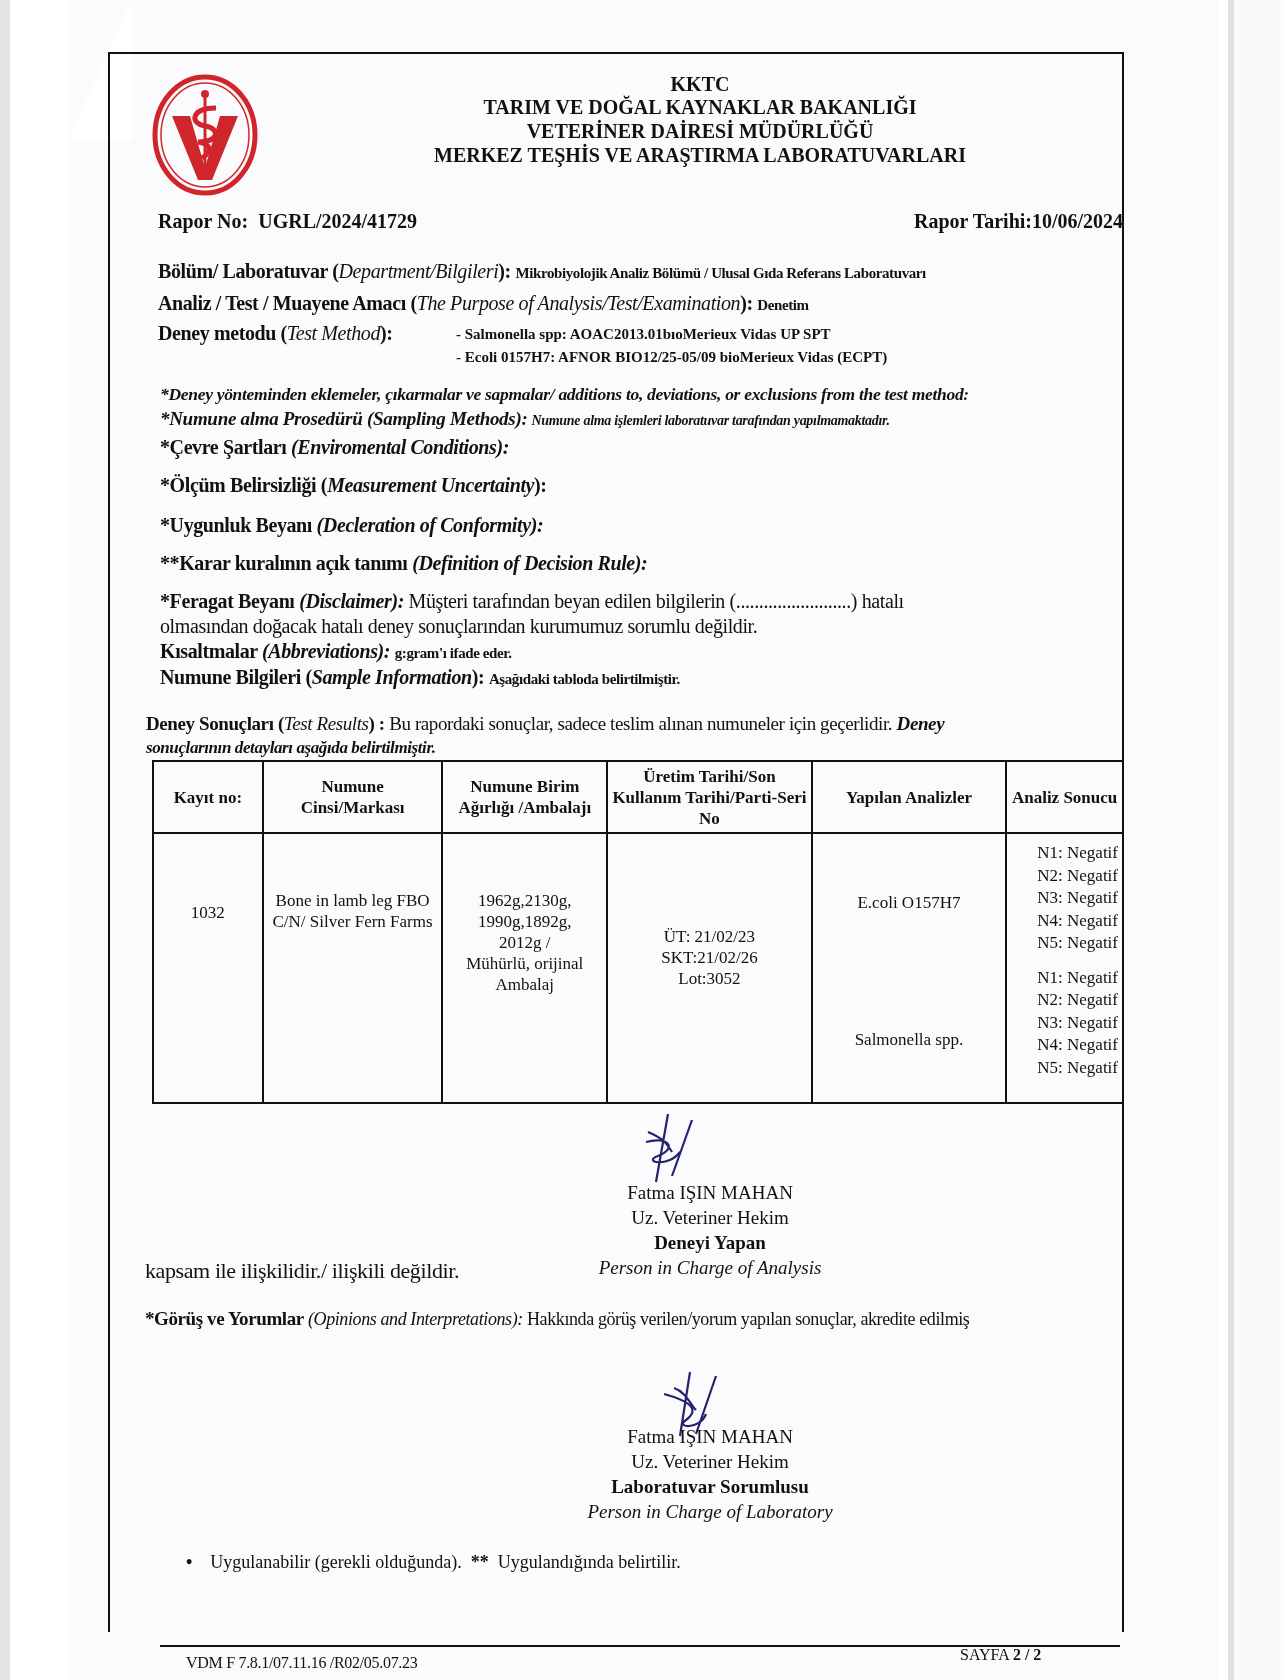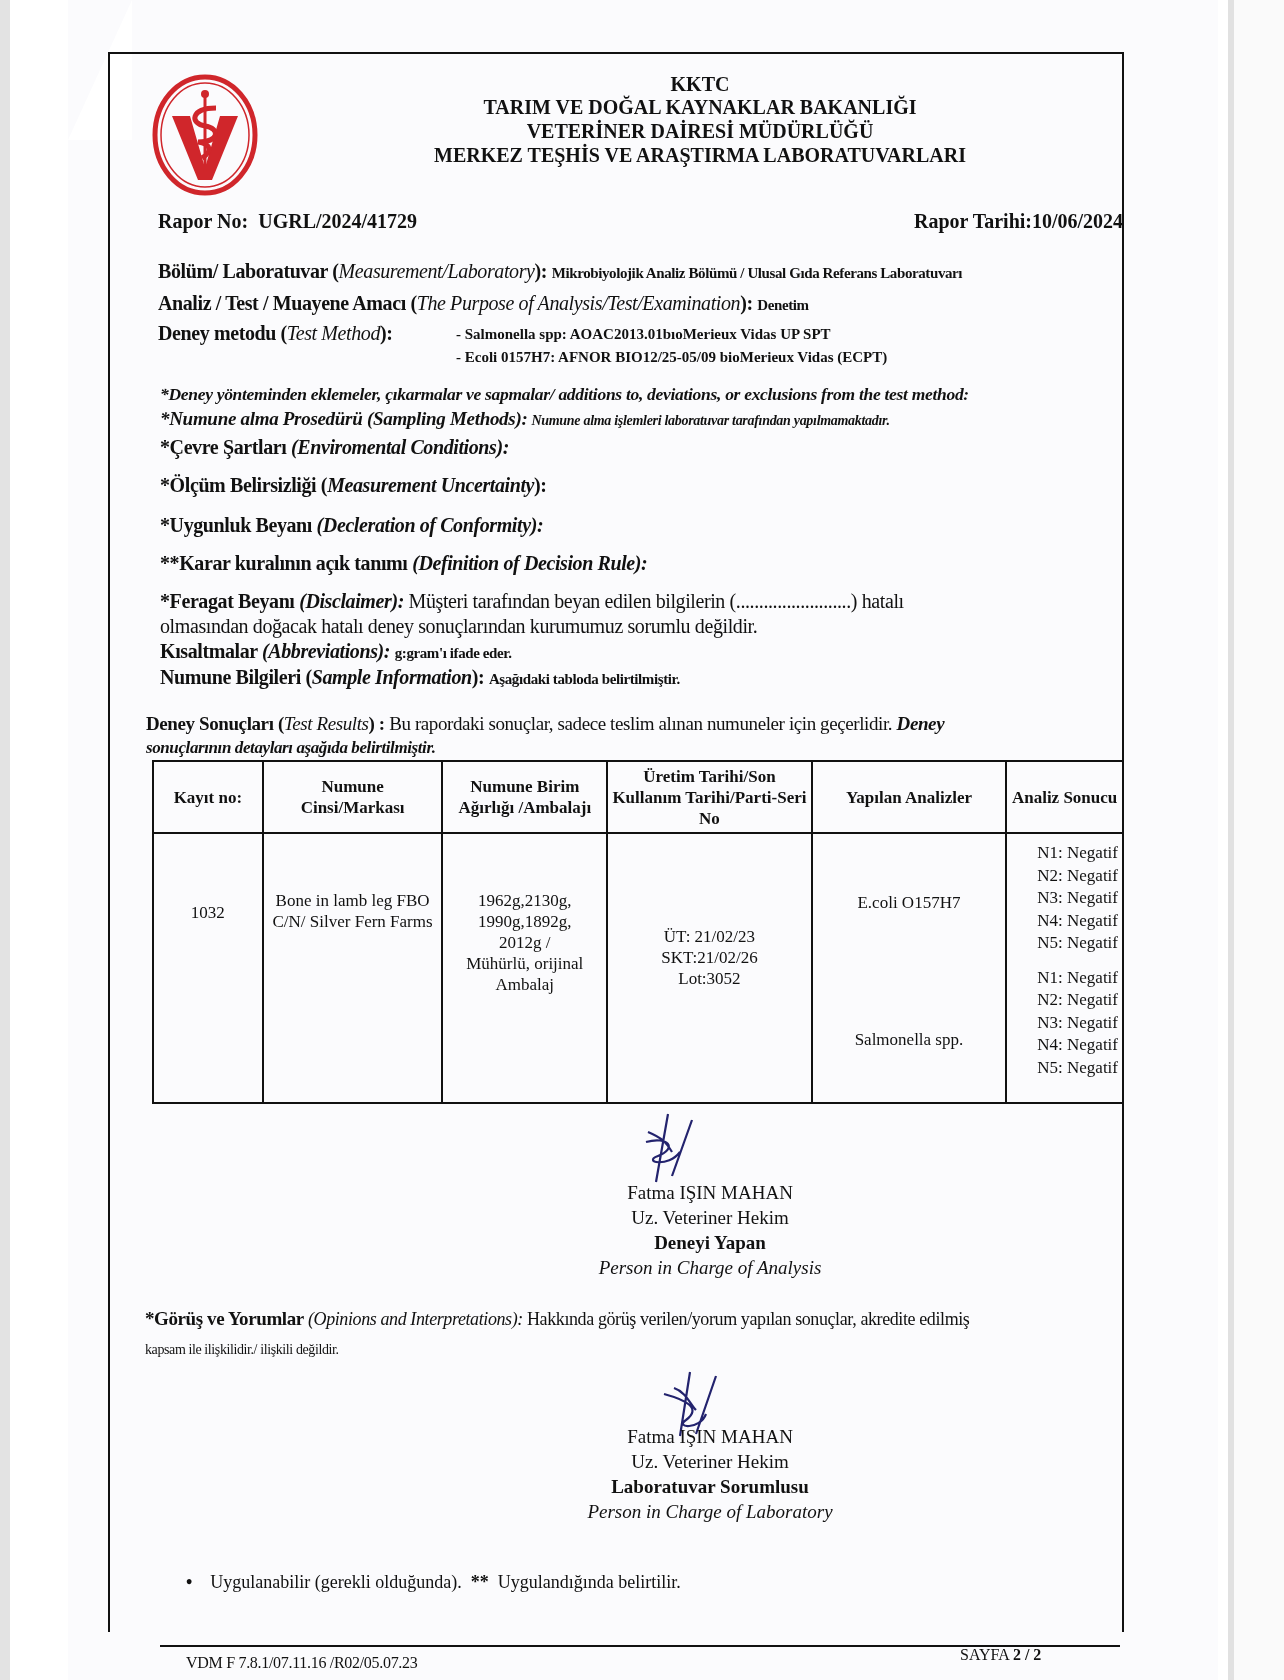--- a/index.html
+++ b/index.html
@@ -67,21 +67,21 @@
 
 <div class="abs lbl" style="left:158px; top:210px;">
   <span>Rapor No:</span>&nbsp;
   <span>UGRL/2024/41729</span>
 </div>
 <div class="abs lbl" style="left:914px; top:210px;">
   <span>Rapor Tarihi:</span><span>10/06/2024</span>
 </div>
 
 <div class="abs lbl narrow" style="left:158px; top:260px;">
-  <span>Bölüm/ Laboratuvar (</span><span class="i" style="font-weight:normal">Measurement/Laboratory</span><span>):</span>
+  <span>Bölüm/ Laboratuvar (</span><span class="i" style="font-weight:normal">Department/Bilgileri</span><span>):</span>
   <span class="small-b">Mikrobiyolojik Analiz Bölümü / Ulusal Gıda Referans Laboratuvarı</span>
 </div>
 <div class="abs lbl narrow" style="left:158px; top:292px;">
   <span>Analiz / Test / Muayene Amacı (</span><span class="i" style="font-weight:normal">The Purpose of Analysis/Test/Examination</span><span>):</span>
   <span class="small-b">Denetim</span>
 </div>
 <div class="abs lbl narrow" style="left:158px; top:322px;">
   <span>Deney metodu (</span><span class="i" style="font-weight:normal">Test Method</span><span>):</span>
 </div>
 <div class="abs small-b" style="left:456px; top:326px;">- Salmonella spp:  AOAC2013.01bıoMerieux Vidas UP SPT</div>
@@ -197,33 +197,33 @@
   <div>Uz. Veteriner Hekim</div>
   <div class="b">Deneyi Yapan</div>
   <div class="i">Person in Charge of Analysis</div>
 </div>
 
 <div class="abs narrow" style="left:145px; top:1308px; font-size:18px;">
   <span class="b" style="font-size:19px;">*Görüş ve Yorumlar</span>
   <span class="i">(Opinions and Interpretations):</span>
   <span>Hakkında görüş verilen/yorum yapılan sonuçlar, akredite edilmiş</span>
 </div>
-<div class="abs narrow" style="left:145px; top:1342px; font-size:14px;">kapsam ile ilişkilidir./ ilişkili değildir.</div>
+<div class="abs narrow" style="left:145px; top:1258px; font-size:22px;">kapsam ile ilişkilidir./ ilişkili değildir.</div>
 
 <svg class="sig" style="left:656px; top:1370px;" width="90" height="80" viewBox="0 0 90 80">
   <path d="M34 2 L24 66 M60 6 L40 64 M8 24 C30 30 46 38 30 50 C18 58 44 60 50 44 M18 18 C30 22 34 34 40 40" fill="none" stroke="#23236e" stroke-width="2.2"></path>
 </svg>
 <div class="sigblock" style="top:1424px;">
   <div>Fatma IŞIN MAHAN</div>
   <div>Uz. Veteriner Hekim</div>
   <div class="b">Laboratuvar Sorumlusu</div>
   <div class="i">Person in Charge of Laboratory</div>
 </div>
 
-<div class="abs" style="left:186px; top:1552px; font-size:18px;margin-top:20px;">
+<div class="abs" style="left:186px; top:1552px; font-size:18px;">
   <span class="b">•</span>&nbsp;&nbsp;&nbsp;
   <span>Uygulanabilir (gerekli olduğunda).</span>&nbsp;
   <span class="b">**</span>&nbsp;
   <span>Uygulandığında belirtilir.</span>
 </div>
 
 <div class="rule" style="left:160px; top:1645px; width:960px;"></div>
 <div class="abs" style="left:186px; top:1654px; font-size:16px; letter-spacing:-0.3px;">VDM F 7.8.1/07.11.16 /R02/05.07.23</div>
 <div class="abs" style="left:960px; top:1646px; font-size:16px;">
   <span>SAYFA</span>

